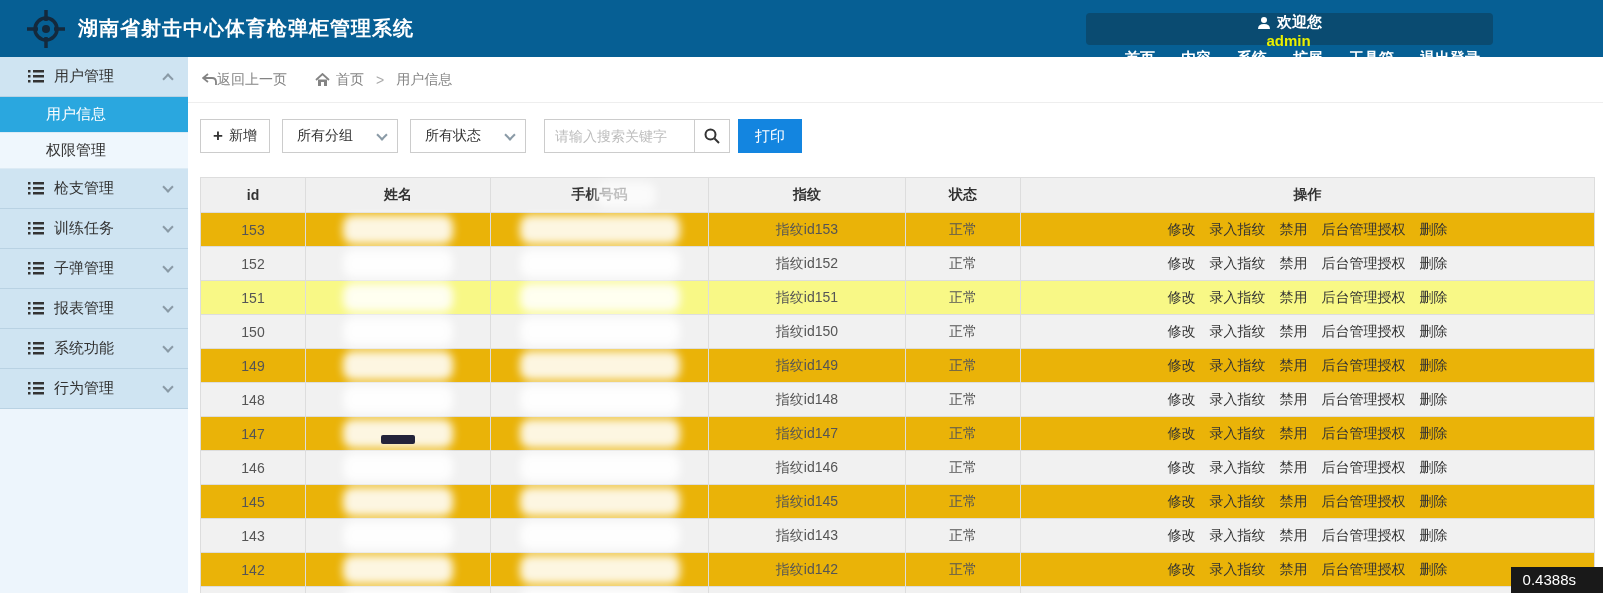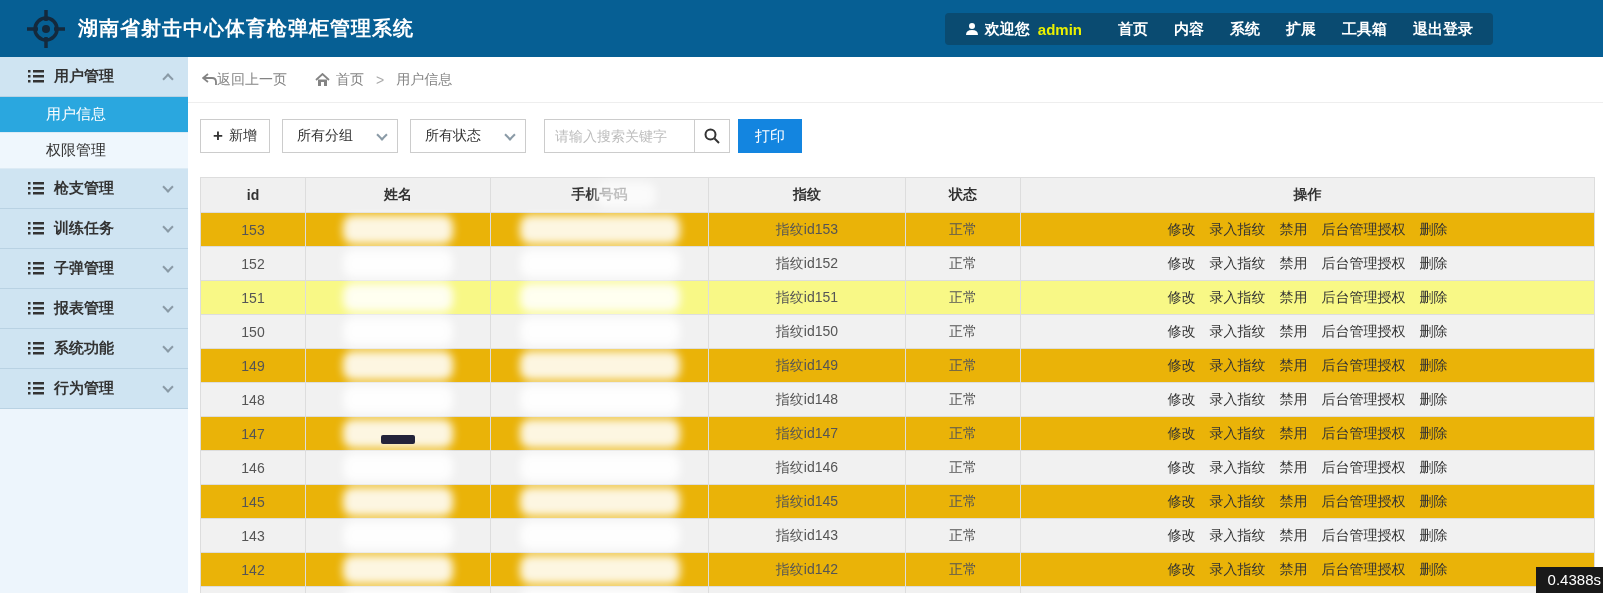--- a/index.html
+++ b/index.html
@@ -5,30 +5,30 @@
   * { margin:0; padding:0; box-sizing:border-box; }
   html,body { width:1603px; height:593px; overflow:hidden; background:#fff;
     font-family:"Liberation Sans", sans-serif; }
   .app { position:relative; width:1603px; height:593px; }
 
   
   .topbar { height:57px; background:#065f94; display:flex; align-items:center; position:relative; }
   .logo { margin-left:26px; width:40px; height:40px; flex:0 0 auto; }
   .app-title { color:#fff; font-size:20px; font-weight:bold; margin-left:12px; letter-spacing:1px; }
   .topnav { position:absolute; right:110px; top:13px; height:32px; background:#0a4b71;
-    border-radius:4px; display:flex; align-items:center; padding:0 20px; }
+    border-radius:4px; display:flex; align-items:center; padding:0 13px;flex-direction:column; }
   .topnav .welcome { color:#fff; font-size:15px; font-weight:bold; display:flex; align-items:center; gap:6px; }
   .topnav .username { color:#e9f000; font-size:15px; font-weight:bold; margin:0 10px 0 8px; cursor:pointer; }
   .topnav .nav-item { color:#fff; font-size:15px; font-weight:bold; margin-left:26px; cursor:pointer; }
 
   
   .sidebar { position:absolute; left:0; top:57px; width:188px; bottom:0; background:#edf5fc; }
   .side-item { height:40px; background:#cfe4f2; border-bottom:1px solid #b9d2e3;
     display:flex; align-items:center; padding:0 16px 0 28px; cursor:pointer; }
-  .side-item .lbl { font-size:15px; font-weight:bold; color:#333; margin-left:10px; flex:1; }
+  .side-item .lbl { font-size:15px; font-weight:normal; color:#333; margin-left:10px; flex:1; }
   .chev { width:8px; height:8px; border-right:2px solid #8a9aa6; border-bottom:2px solid #8a9aa6;
     transform:rotate(45deg); margin-top:-3px; flex:0 0 auto; }
   .chev.up { transform:rotate(-135deg); margin-top:4px; }
   .sub-item { height:36px; display:flex; align-items:center; padding-left:46px;
     font-size:15px; color:#333; background:#eff7fd; border-bottom:1px solid #dcebf5; cursor:pointer; }
   .sub-item.active { background:#2aa7df; color:#fff; }
 
   
   .main { position:absolute; left:188px; top:57px; right:0; bottom:0; background:#fff; }
   .breadcrumb { height:46px; display:flex; align-items:center; padding-left:14px;
@@ -70,21 +70,21 @@
 
   .blob { position:absolute; top:2px; bottom:2px; left:50%; transform:translateX(-50%);
     background:rgba(255,255,255,0.88); border-radius:10px; filter:blur(4px); pointer-events:none; }
   .blob.name { width:110px; }
   .blob.phone { width:160px; }
   .blob.hdr { width:60px; left:62%; top:4px; bottom:4px; background:rgba(255,255,255,0.7); }
   .darkmark { position:absolute; left:50%; top:55%; transform:translateX(-50%); width:34px; height:9px;
     background:#23233a; border-radius:2px; filter:blur(0.5px); }
 
   .timing { position:absolute; right:0; bottom:0; background:#191919; color:#fff;
-    font-size:15px; padding:4px 2px 5px 12px; }
+    font-size:15px; padding:4px 27px 5px 12px; }
 
   .icon-svg { display:block; }
 </style>
 </head>
 <body>
 
 <div class="app">
 
   <div class="topbar">
     <svg class="logo icon-svg" viewBox="0 0 40 40">

